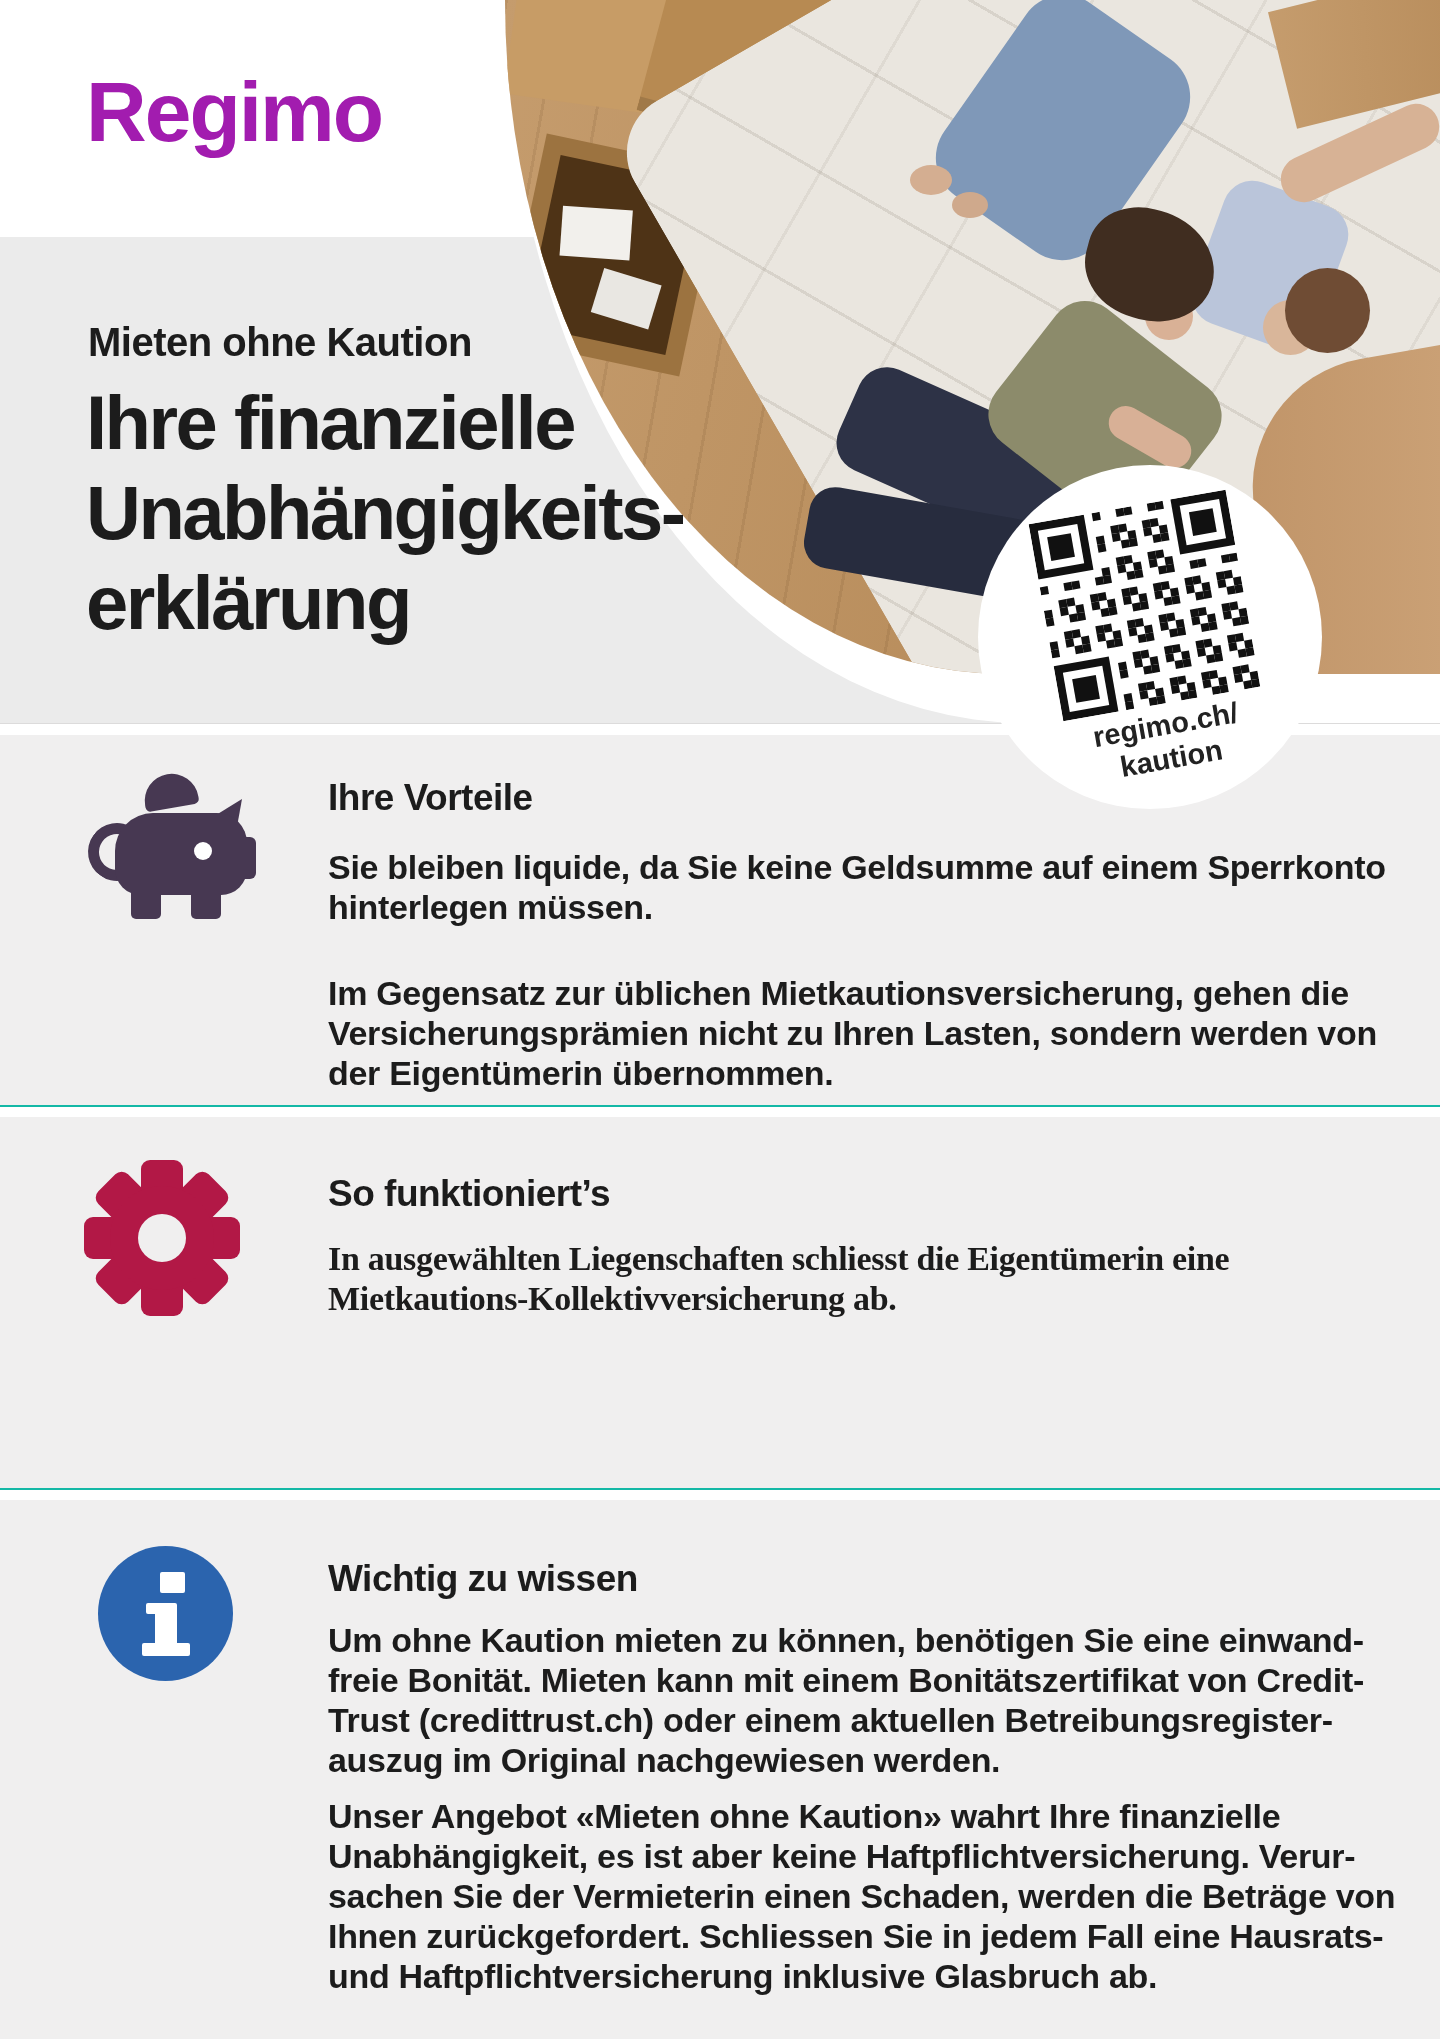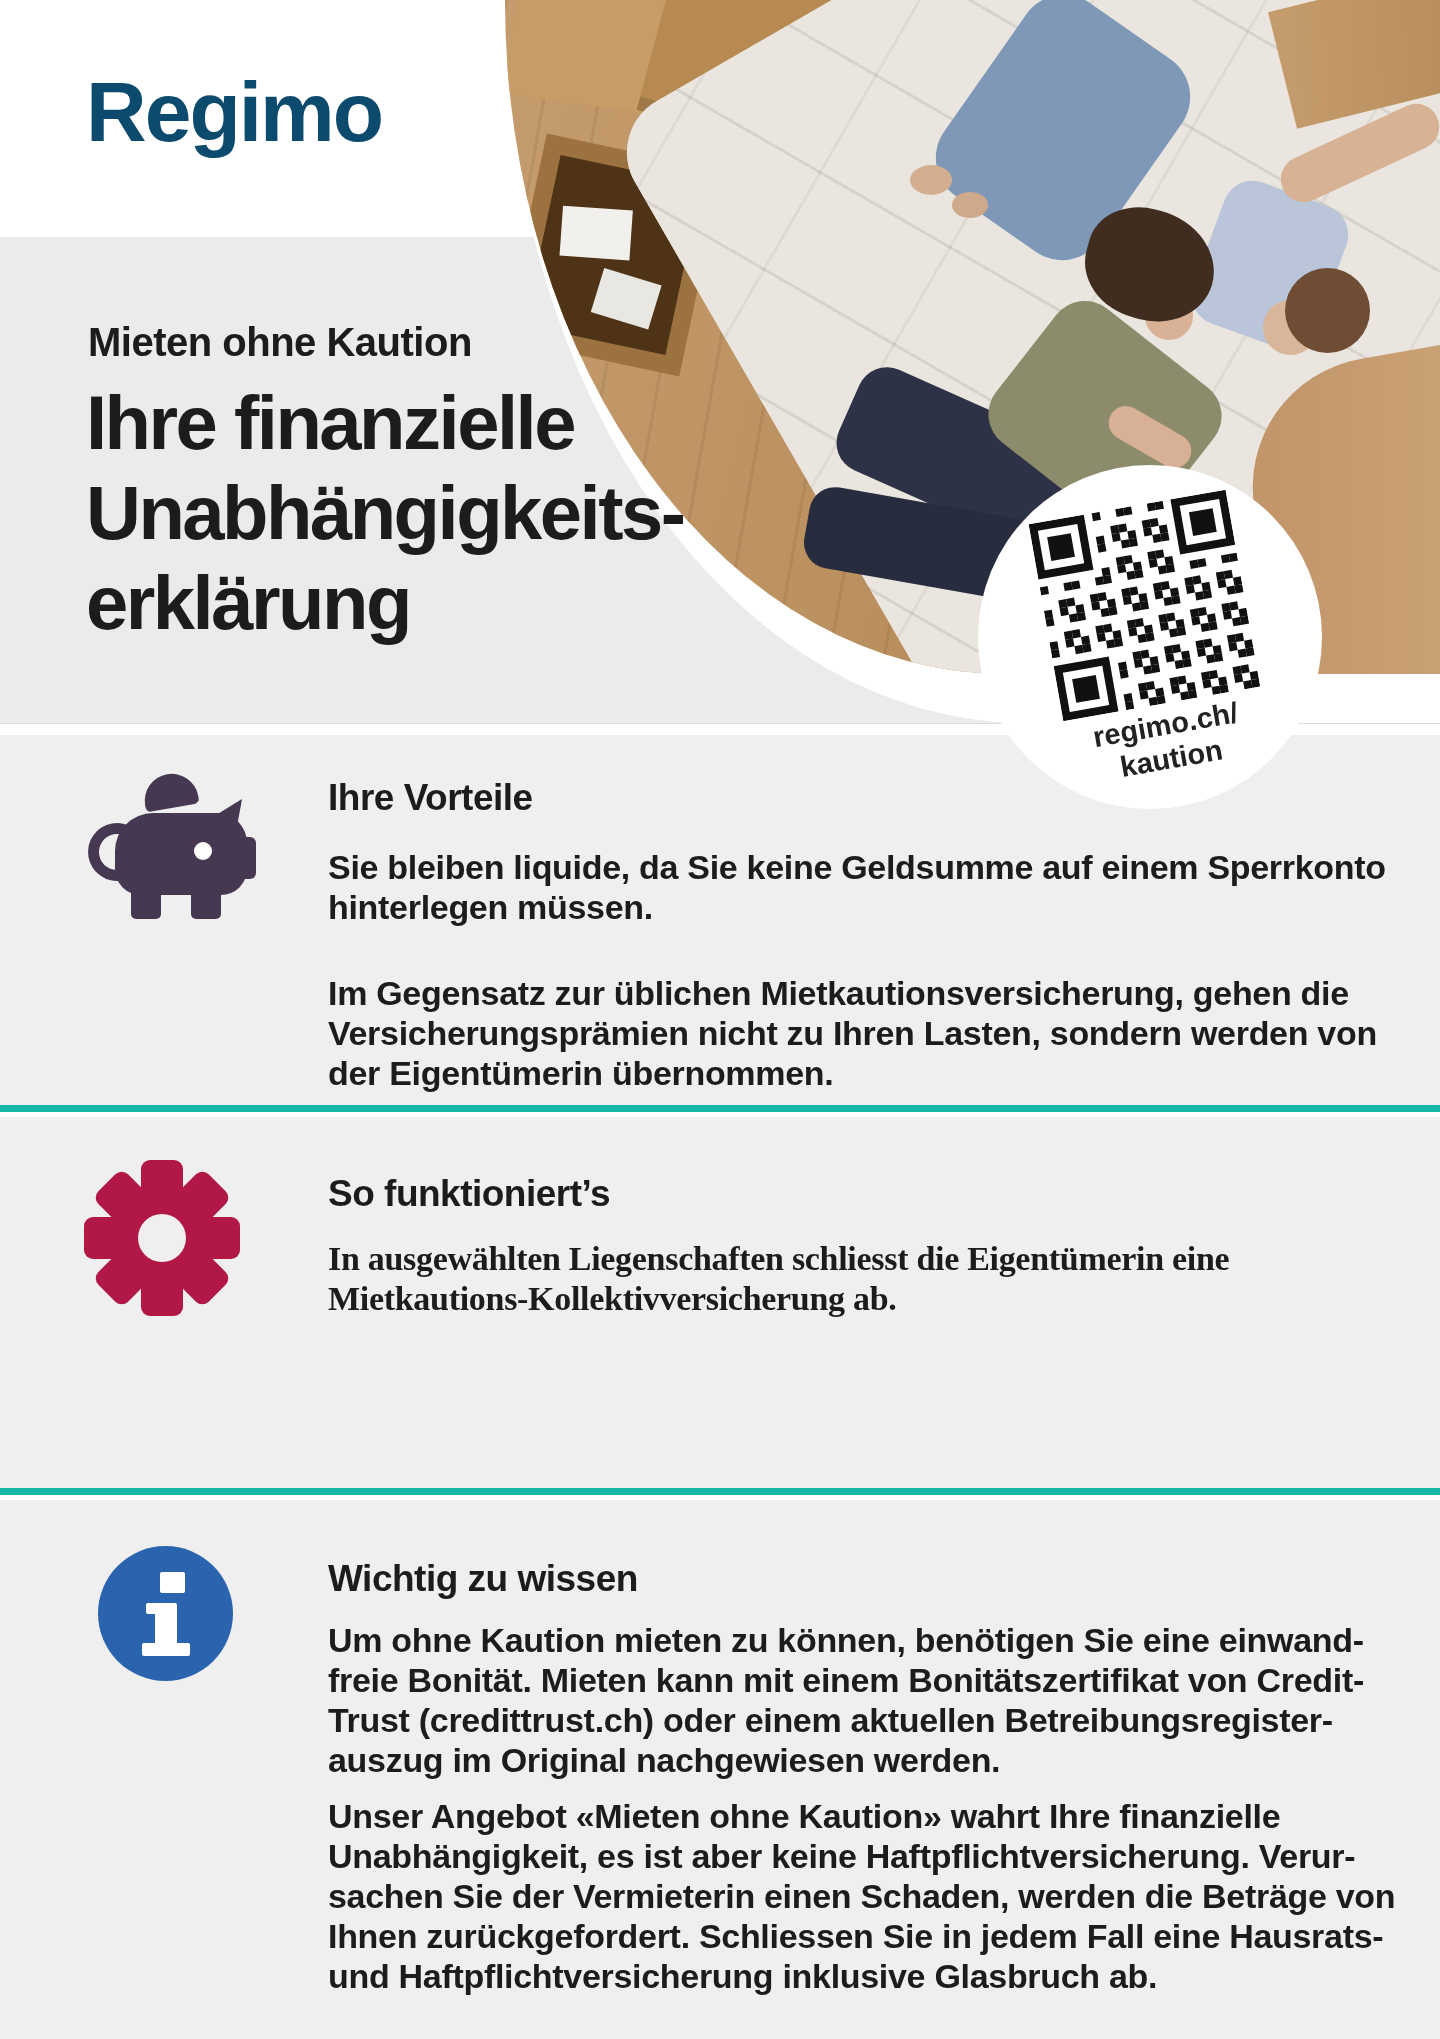--- a/index.html
+++ b/index.html
@@ -43,21 +43,21 @@
   .woman-shirt{left:500px;top:330px;width:200px;height:170px;background:#8c8b6b;border-radius:36px;transform:rotate(38deg);}
   .woman-arm{left:600px;top:420px;width:90px;height:34px;background:#d8b096;border-radius:17px;transform:rotate(30deg);}
   .woman-jeans1{left:330px;top:420px;width:330px;height:110px;background:#2d3246;border-radius:30px;transform:rotate(24deg);}
   .woman-jeans2{left:300px;top:505px;width:260px;height:82px;background:#272c3e;border-radius:26px;transform:rotate(10deg);}
   
   .qr-badge{position:absolute;left:978px;top:465px;width:344px;height:344px;background:#ffffff;border-radius:50%;z-index:6;}
   .qr-rotor{position:absolute;inset:0;transform:rotate(-10deg);}
   .qr-code{position:absolute;left:72px;top:40px;width:200px;height:200px;}
   .qr-link{position:absolute;left:0;top:244px;width:100%;text-align:center;font-size:29px;font-weight:700;line-height:34px;color:#222;}
   
-  .section{position:absolute;left:0;width:1440px;background:#f0efef;border-bottom:7px solid #14b8a6;z-index:1;}
+  .section{position:absolute;left:0;width:1440px;background:#f0efef;border-bottom:2px solid #14b8a6;z-index:1;}
   .sec-1{top:735px;height:370px;}
   .sec-2{top:1117px;height:371px;}
   .sec-3{top:1500px;height:539px;border-bottom:none;}
   .sec-heading{position:absolute;left:328px;font-size:37px;font-weight:700;letter-spacing:-0.5px;}
   .para{position:absolute;left:328px;width:1110px;font-size:34px;font-weight:600;line-height:40px;letter-spacing:-0.3px;white-space:pre-line;}
   
   .piggy{position:absolute;left:86px;top:36px;width:168px;height:150px;}
   .piggy .part{position:absolute;background:#473852;}
   .pig-coin{left:57px;top:3px;width:54px;height:34px;border-radius:27px 27px 5px 5px;transform:rotate(-10deg);}
   .pig-body{left:29px;top:42px;width:132px;height:82px;border-radius:38px 30px 26px 26px;}
@@ -110,21 +110,21 @@
     <div class="ph man-face"></div>
     <div class="ph man-hair"></div>
     <div class="ph woman-jeans1"></div>
     <div class="ph woman-jeans2"></div>
     <div class="ph woman-shirt"></div>
     <div class="ph woman-arm"></div>
     <div class="ph woman-face"></div>
     <div class="ph woman-hair"></div>
   </div>
 
-  <div class="brand-logo" style="color: #0c4a6e;">Regimo</div>
+  <div class="brand-logo" style="color: #a21caf;">Regimo</div>
   <div class="kicker">Mieten ohne Kaution</div>
   <h1 class="page-title" style="margin:0;">Ihre finanzielle
 Unabhängigkeits-
 erklärung</h1>
 
   <div class="qr-badge">
     <div class="qr-rotor">
       <svg class="qr-code" id="qr" viewBox="0 0 200 200">
           <rect x="64" y="0" width="8" height="8" fill="#111"></rect>
           <rect x="88" y="0" width="8" height="8" fill="#111"></rect>

